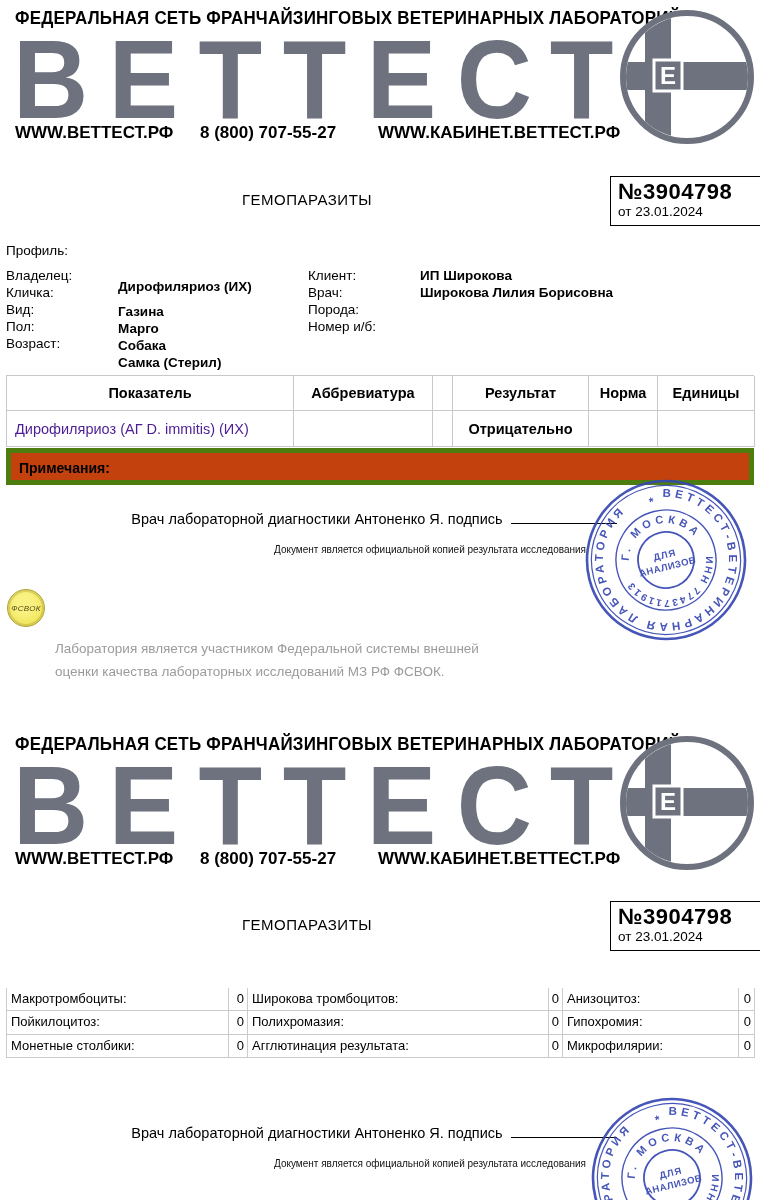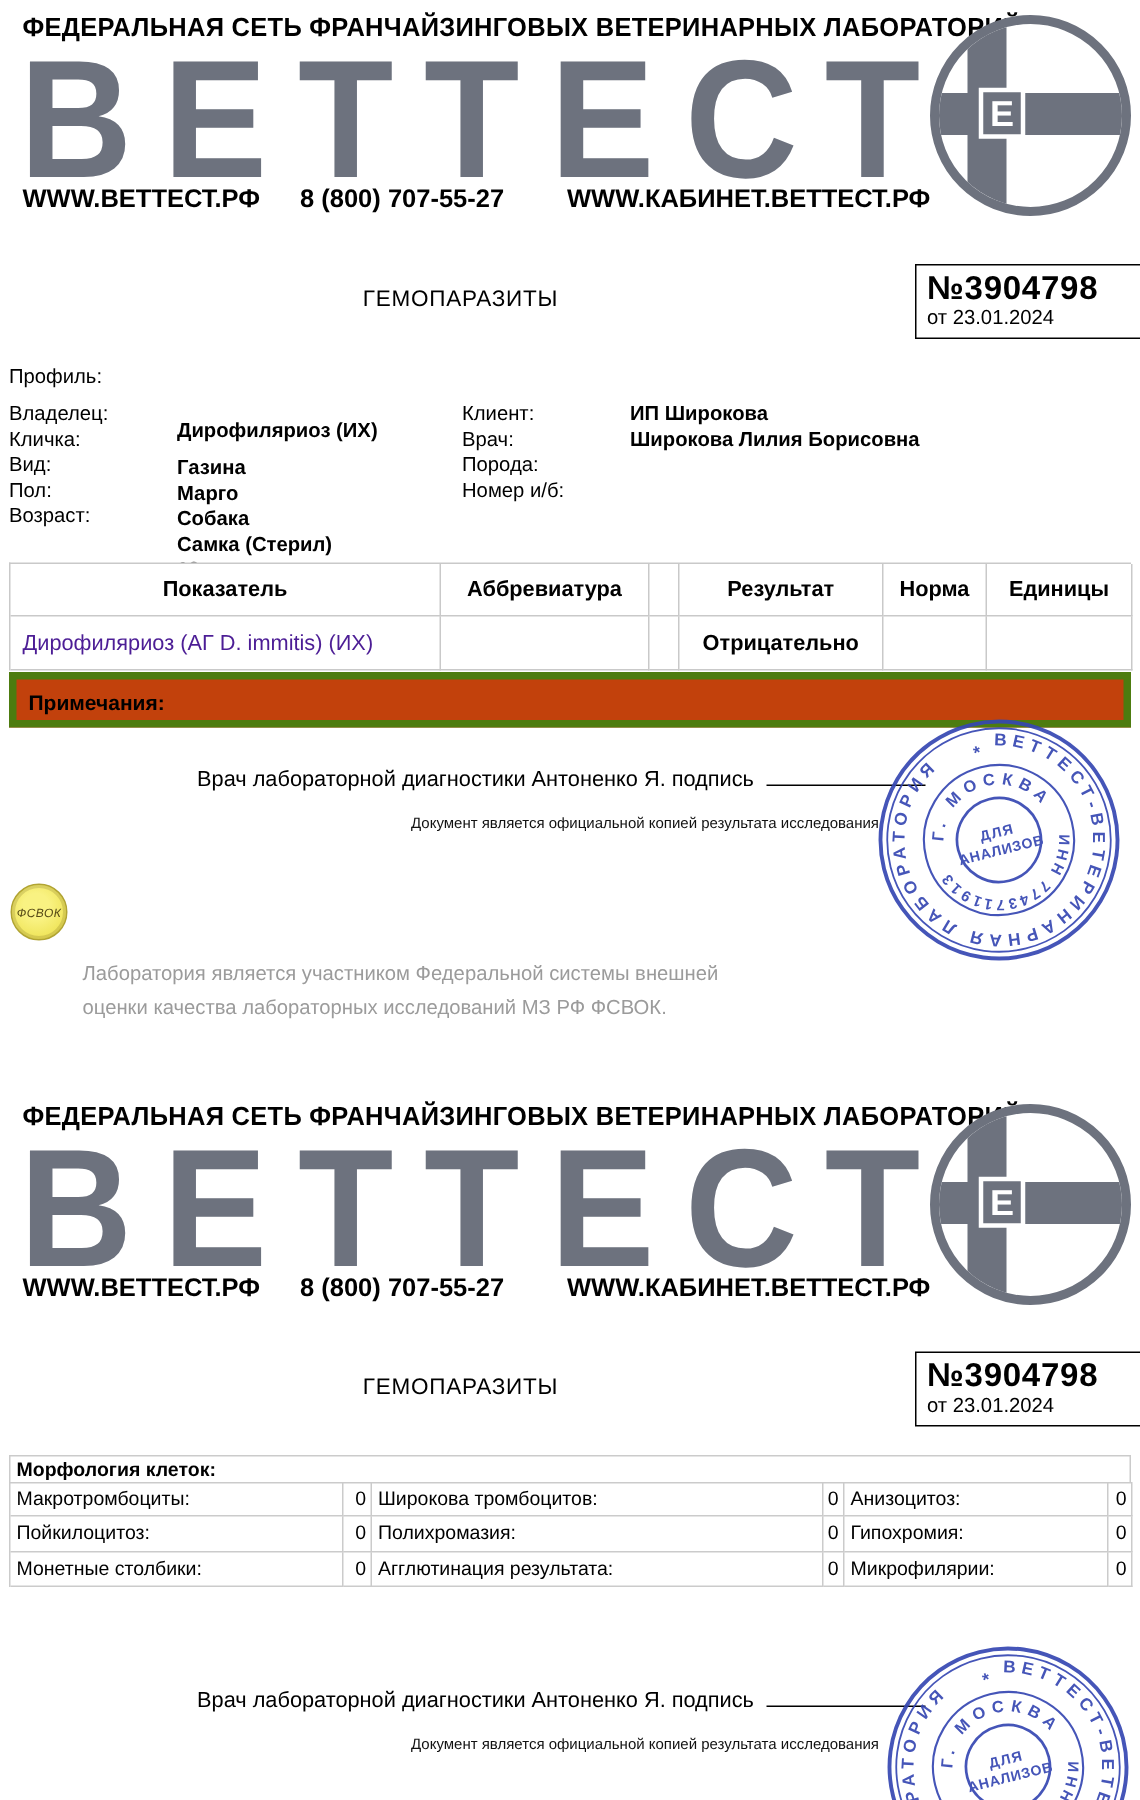--- a/index.html
+++ b/index.html
@@ -228,21 +228,20 @@
       <text x="52" y="76" text-anchor="middle" font-family="Liberation Sans, sans-serif" font-size="24" font-weight="bold" fill="#fff">E</text>
     </svg>
   </div>
 
   <div class="rtitle" style="top:916px;">ГЕМОПАРАЗИТЫ</div>
   <div class="numbox" style="top:901px;">
     <div class="num">№3904798</div>
     <div class="date">от 23.01.2024</div>
   </div>
 
-  <div class="t2h">Морфология клеток:</div>
   <div class="t2">
     <div class="ml">Макротромбоциты:</div>
     <div class="mv">0</div>
     <div class="ml">Широкова тромбоцитов:</div>
     <div class="mv">0</div>
     <div class="ml">Анизоцитоз:</div>
     <div class="mv">0</div>
     <div class="ml">Пойкилоцитоз:</div>
     <div class="mv">0</div>
     <div class="ml">Полихромазия:</div>

